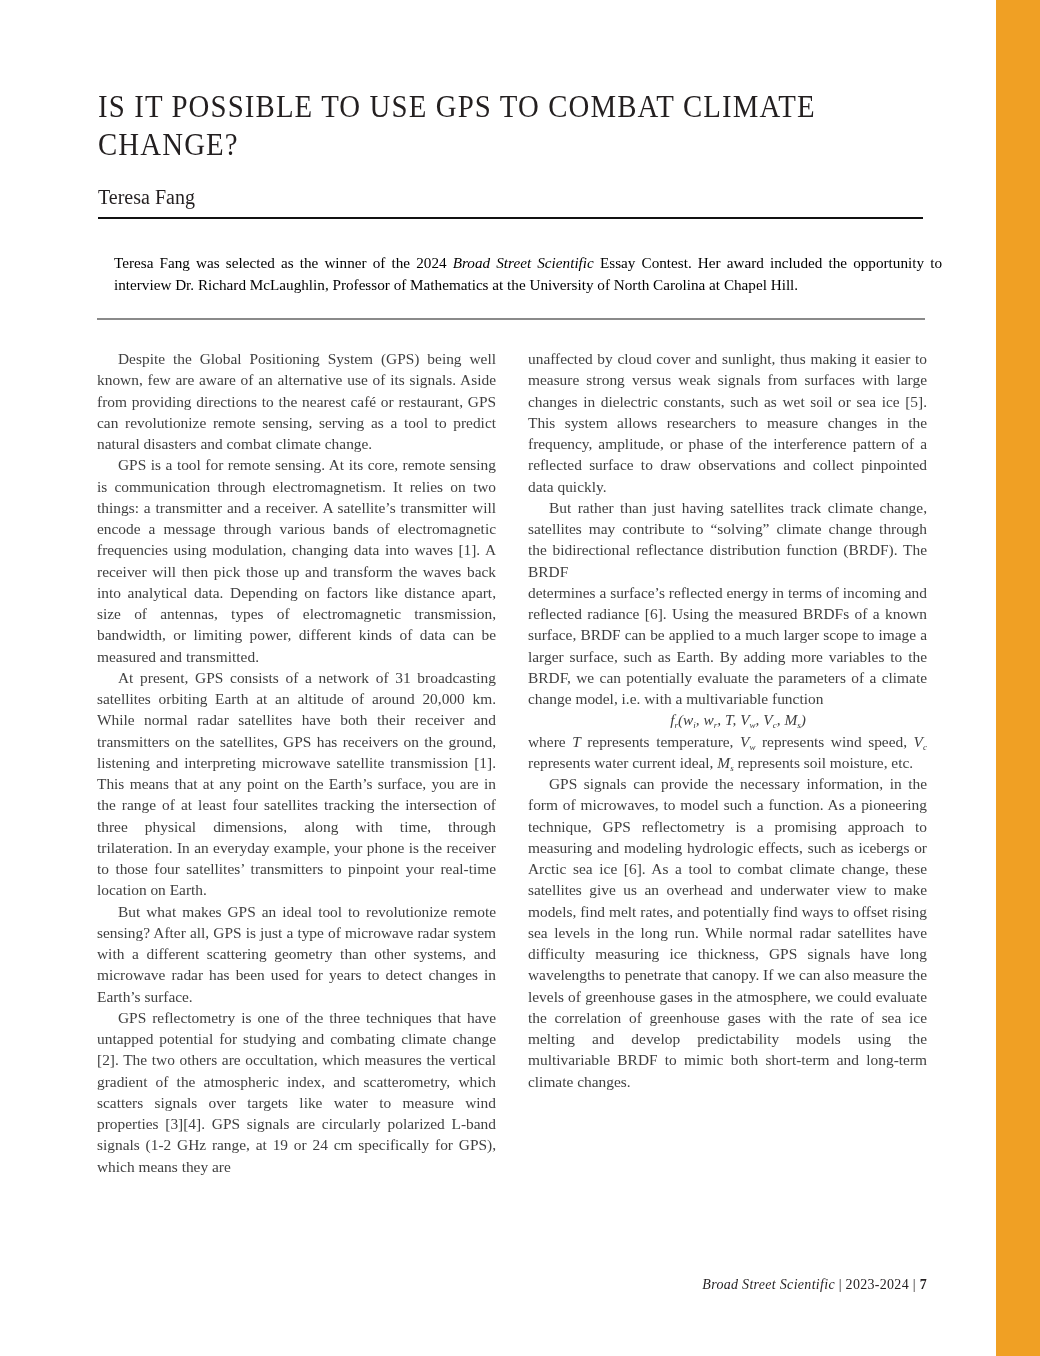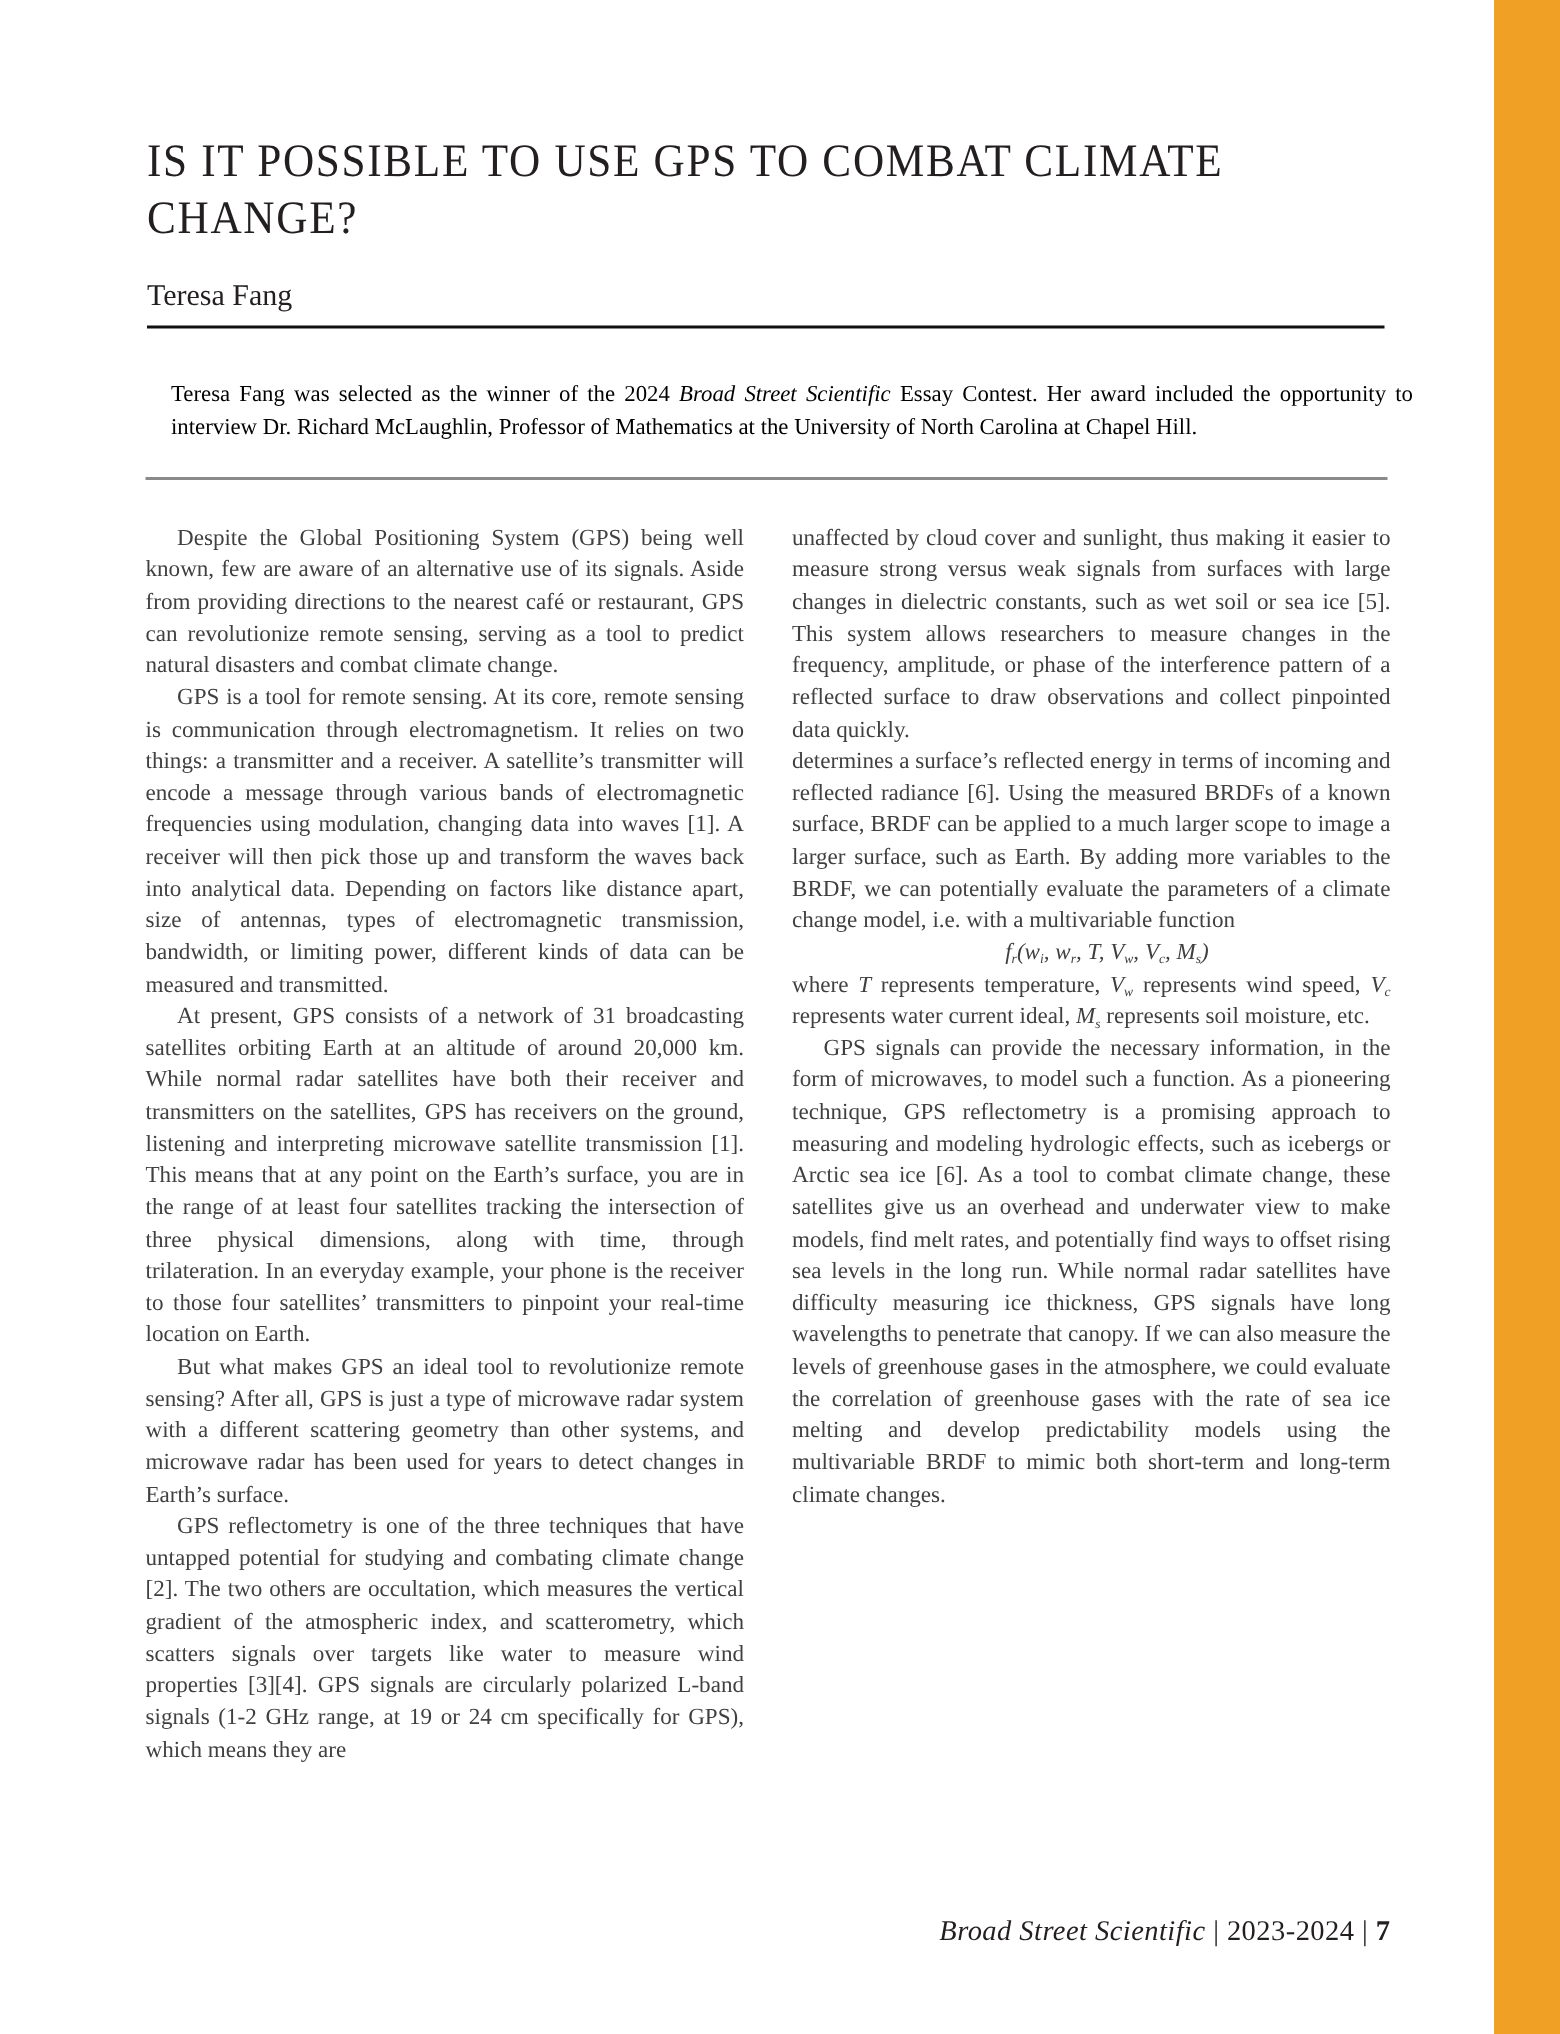--- a/index.html
+++ b/index.html
@@ -34,21 +34,21 @@
   .col p { margin:0; text-indent:21px; }
   .col p.noindent { text-indent:0; }
   .equation {
     text-align:center; font-style:italic; margin:0; text-indent:0;
     font-size:15.4px; line-height:21.25px;
   }
   .equation sub { font-size:9px; vertical-align:-3px; line-height:0; }
   .var sub { font-size:9px; vertical-align:-3px; line-height:0; }
   .var { font-style:italic; }
   .footer {
-    position:absolute; right:113px; top:1277px; font-size:19px; color:#231f20;
+    position:absolute; right:113px; top:1277px; font-size:14px; color:#231f20;
     font-family:"Liberation Serif", serif; letter-spacing:0.3px;
   }
   .footer .pub { font-style:italic; }
   .footer .page { font-weight:bold; }
 </style>
 </head>
 <body>
 
 <div class="side-bar"></div>
 
@@ -62,19 +62,20 @@
 <div class="col col-left">
   <p>Despite the Global Positioning System (GPS) being well known, few are aware of an alternative use of its signals. Aside from providing directions to the nearest café or restaurant, GPS can revolutionize remote sensing, serving as a tool to predict natural disasters and combat climate change.</p>
   <p>GPS is a tool for remote sensing. At its core, remote sensing is communication through electromagnetism. It relies on two things: a transmitter and a receiver. A satellite’s transmitter will encode a message through various bands of electromagnetic frequencies using modulation, changing data into waves [1]. A receiver will then pick those up and transform the waves back into analytical data. Depending on factors like distance apart, size of antennas, types of electromagnetic transmission, bandwidth, or limiting power, different kinds of data can be measured and transmitted.</p>
   <p>At present, GPS consists of a network of 31 broadcasting satellites orbiting Earth at an altitude of around 20,000 km. While normal radar satellites have both their receiver and transmitters on the satellites, GPS has receivers on the ground, listening and interpreting microwave satellite transmission [1]. This means that at any point on the Earth’s surface, you are in the range of at least four satellites tracking the intersection of three physical dimensions, along with time, through trilateration. In an everyday example, your phone is the receiver to those four satellites’ transmitters to pinpoint your real-time location on Earth.</p>
   <p>But what makes GPS an ideal tool to revolutionize remote sensing? After all, GPS is just a type of microwave radar system with a different scattering geometry than other systems, and microwave radar has been used for years to detect changes in Earth’s surface.</p>
   <p>GPS reflectometry is one of the three techniques that have untapped potential for studying and combating climate change [2]. The two others are occultation, which measures the vertical gradient of the atmospheric index, and scatterometry, which scatters signals over targets like water to measure wind properties [3][4]. GPS signals are circularly polarized L-band signals (1-2 GHz range, at 19 or 24 cm specifically for GPS), which means they are</p>
 </div>
 
 <div class="col col-right">
   <p class="noindent">unaffected by cloud cover and sunlight, thus making it easier to measure strong versus weak signals from surfaces with large changes in dielectric constants, such as wet soil or sea ice [5]. This system allows researchers to measure changes in the frequency, amplitude, or phase of the interference pattern of a reflected surface to draw observations and collect pinpointed data quickly.</p>
+  <p>But rather than just having satellites track climate change, satellites may contribute to “solving” climate change through the bidirectional reflectance distribution function (BRDF). The BRDF</p>
   <p class="noindent">determines a surface’s reflected energy in terms of incoming and reflected radiance [6]. Using the measured BRDFs of a known surface, BRDF can be applied to a much larger scope to image a larger surface, such as Earth. By adding more variables to the BRDF, we can potentially evaluate the parameters of a climate change model, i.e. with a multivariable function</p>
   <p class="equation"><span>f</span><sub>r</sub><span>(</span><span>w</span><sub>i</sub><span>, </span><span>w</span><sub>r</sub><span>, </span><span>T</span><span>, </span><span>V</span><sub>w</sub><span>, </span><span>V</span><sub>c</sub><span>, </span><span>M</span><sub>s</sub><span>)</span></p>
   <p class="noindent"><span>where </span><span class="var">T</span><span> represents temperature, </span><span class="var"><span>V</span><sub>w</sub></span><span> represents wind speed, </span><span class="var"><span>V</span><sub>c</sub></span><span> represents water current ideal, </span><span class="var"><span>M</span><sub>s</sub></span><span> represents soil moisture, etc.</span></p>
   <p>GPS signals can provide the necessary information, in the form of microwaves, to model such a function. As a pioneering technique, GPS reflectometry is a promising approach to measuring and modeling hydrologic effects, such as icebergs or Arctic sea ice [6]. As a tool to combat climate change, these satellites give us an overhead and underwater view to make models, find melt rates, and potentially find ways to offset rising sea levels in the long run. While normal radar satellites have difficulty measuring ice thickness, GPS signals have long wavelengths to penetrate that canopy. If we can also measure the levels of greenhouse gases in the atmosphere, we could evaluate the correlation of greenhouse gases with the rate of sea ice melting and develop predictability models using the multivariable BRDF to mimic both short-term and long-term climate changes.</p>
 </div>
 
 <div class="footer"><span class="pub">Broad Street Scientific</span><span> | </span><span>2023-2024</span><span> | </span><span class="page">7</span></div>
 
 </body></html>

